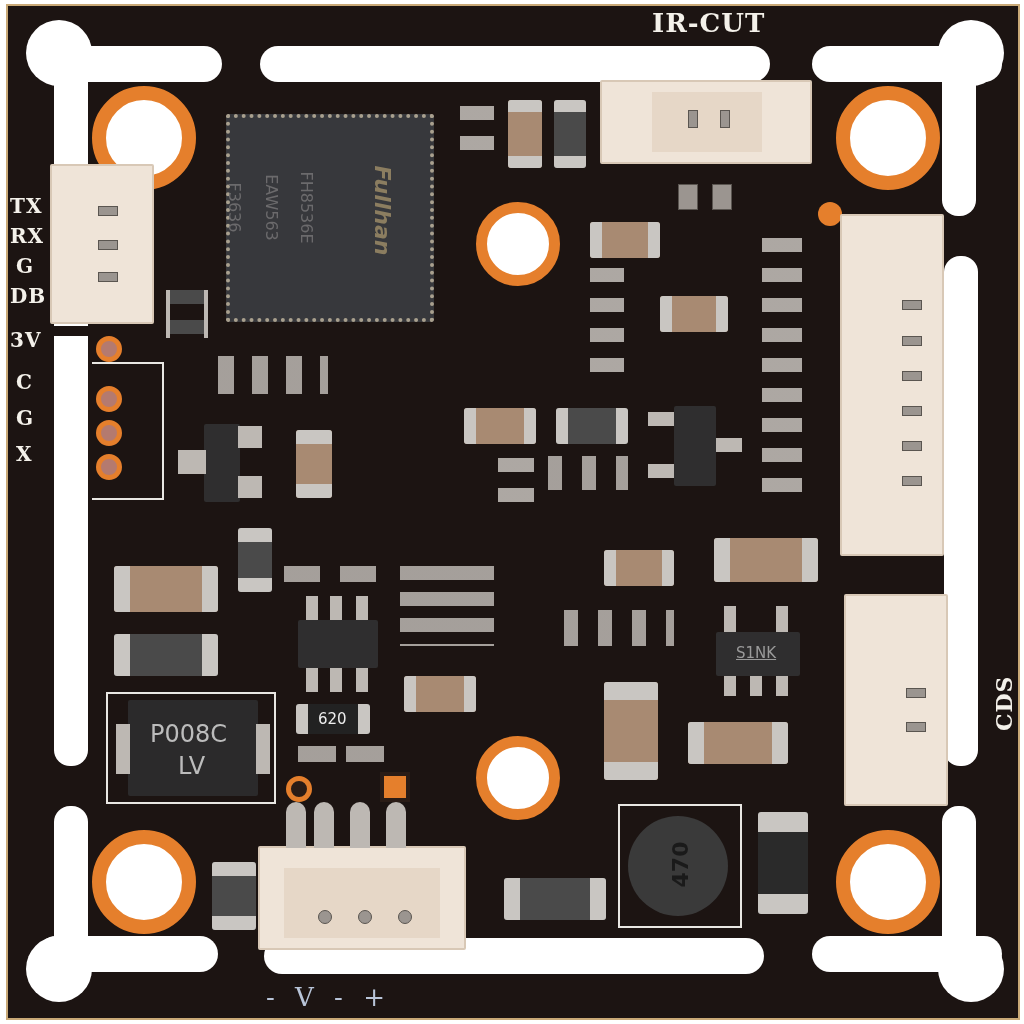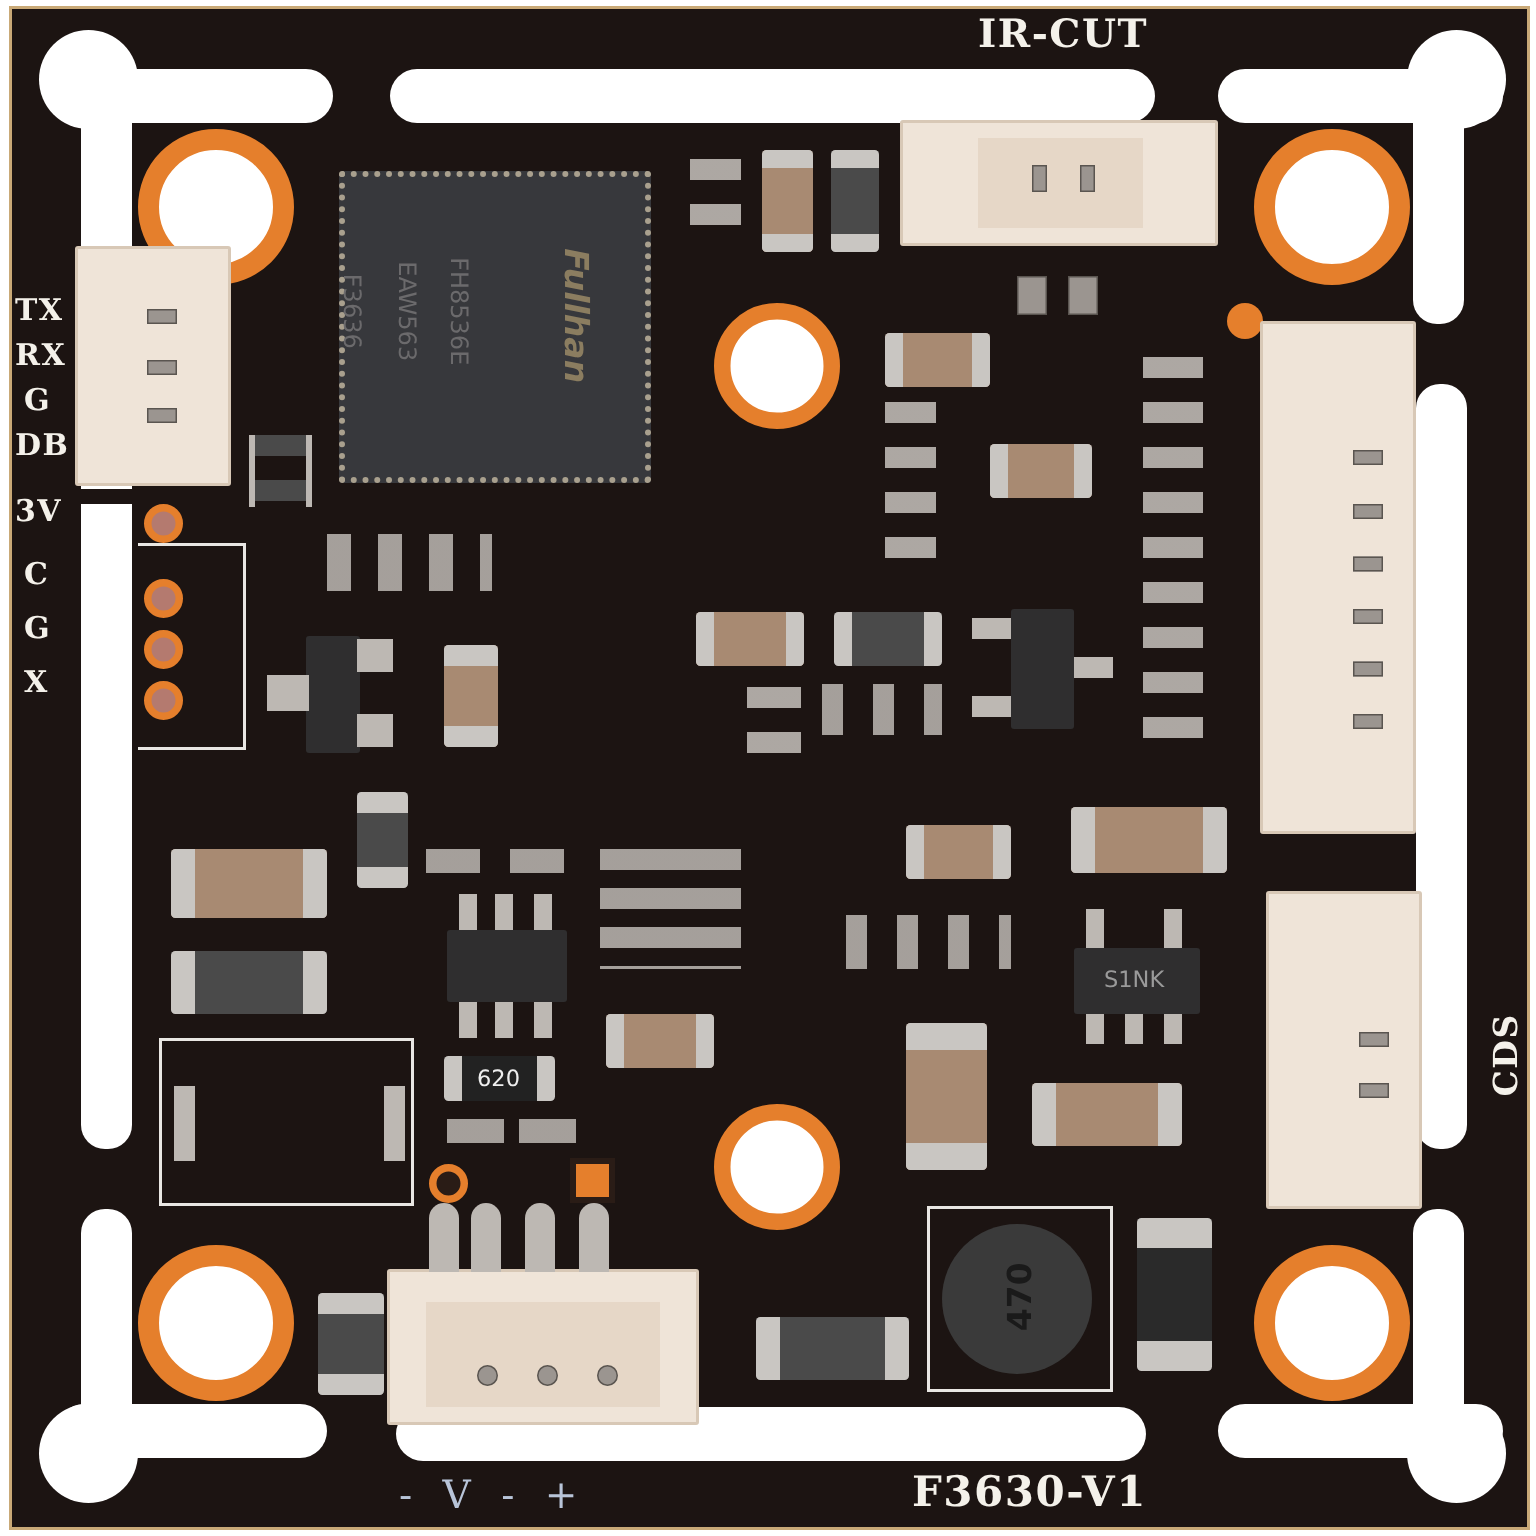--- a/index.html
+++ b/index.html
@@ -47,21 +47,20 @@
   <div class="hole" style="left:84px;top:80px;width:104px;height:104px;"></div>
   <div class="hole" style="left:828px;top:80px;width:104px;height:104px;"></div>
   <div class="hole" style="left:84px;top:824px;width:104px;height:104px;"></div>
   <div class="hole" style="left:828px;top:824px;width:104px;height:104px;"></div>
   <div class="hole" style="left:468px;top:196px;width:84px;height:84px;border-width:11px;"></div>
   <div class="hole" style="left:468px;top:730px;width:84px;height:84px;border-width:11px;"></div>
   <div class="abs" style="left:810px;top:196px;width:24px;height:24px;border-radius:50%;background:#e57f2c;"></div>
 
   <div class="silk" style="left:644px;top:2px;font-size:26px;">IR-CUT</div>
   <div class="silk" style="left:258px;top:976px;font-size:26px;color:#b8c4d8;font-weight:normal;letter-spacing:6px;">- V - +</div>
-  <div class="silk" style="left:600px;top:972px;font-size:28px;">F3630-V1</div>
   <div class="silk" style="left:930px;top:380px;font-size:28px;transform:rotate(-90deg);transform-origin:center;width:200px;letter-spacing:8px;">DRLUMG</div>
   <div class="silk" style="left:966px;top:682px;font-size:22px;transform:rotate(-90deg);width:60px;">CDS</div>
 
   <div class="abs" style="left:2px;top:188px;width:40px;">
     <div class="silk" style="position:relative;font-size:20px;height:30px;">TX</div>
     <div class="silk" style="position:relative;font-size:20px;height:30px;">RX</div>
     <div class="silk" style="position:relative;font-size:20px;height:30px;padding-left:6px;">G</div>
     <div class="silk" style="position:relative;font-size:20px;height:30px;">DB</div>
     <div class="silk" style="position:relative;font-size:20px;height:42px;margin-top:14px;">3V</div>
     <div class="silk" style="position:relative;font-size:20px;height:36px;padding-left:6px;">C</div>
@@ -112,31 +111,35 @@
   <div class="lead" style="left:342px;top:796px;width:20px;height:46px;border-radius:10px 10px 0 0;"></div>
   <div class="lead" style="left:378px;top:796px;width:20px;height:46px;border-radius:10px 10px 0 0;"></div>
 
   <div class="outline" style="left:84px;top:356px;width:72px;height:138px;border-left:none;"></div>
   <div class="hole" style="left:88px;top:330px;width:26px;height:26px;border-width:5px;background:#b47a6f;"></div>
   <div class="hole" style="left:88px;top:380px;width:26px;height:26px;border-width:5px;background:#b47a6f;"></div>
   <div class="hole" style="left:88px;top:414px;width:26px;height:26px;border-width:5px;background:#b47a6f;"></div>
   <div class="hole" style="left:88px;top:448px;width:26px;height:26px;border-width:5px;background:#b47a6f;"></div>
 
   <div class="outline" style="left:98px;top:686px;width:170px;height:112px;"></div>
+  <div class="ic" style="left:120px;top:694px;width:130px;height:96px;background:#2b2a2b;">
+    <div class="chip-text" style="left:22px;top:20px;font-size:24px;color:#bcbcbc;">P008C</div>
+    <div class="chip-text" style="left:50px;top:52px;font-size:24px;color:#bcbcbc;">LV</div>
+  </div>
   <div class="lead" style="left:108px;top:718px;width:14px;height:50px;"></div>
   <div class="lead" style="left:248px;top:718px;width:14px;height:50px;"></div>
 
   <div class="smd" style="left:288px;top:698px;width:74px;height:30px;background:#222;">
     <div class="cap" style="left:0;width:12px;"></div>
       <div class="cap" style="right:0;width:12px;"></div>
     <div class="chip-text" style="left:22px;top:6px;font-size:15px;color:#eee;">620</div>
   </div>
 
   <div class="ic" style="left:708px;top:626px;width:84px;height:44px;">
-    <div class="chip-text" style="left:20px;top:12px;font-size:15px;color:#9a9a9a;">S1NK</div>
+    <div class="chip-text" style="left:20px;top:12px;font-size:15px;color:#9a9a9a;text-decoration:underline;">S1NK</div>
   </div>
   <div class="lead" style="left:716px;top:600px;width:12px;height:26px;"></div>
   <div class="lead" style="left:768px;top:600px;width:12px;height:26px;"></div>
   <div class="lead" style="left:716px;top:670px;width:12px;height:20px;"></div>
   <div class="lead" style="left:742px;top:670px;width:12px;height:20px;"></div>
   <div class="lead" style="left:768px;top:670px;width:12px;height:20px;"></div>
 
   <div class="ic" style="left:290px;top:614px;width:80px;height:48px;"></div>
   <div class="lead" style="left:298px;top:590px;width:12px;height:24px;"></div>
   <div class="lead" style="left:322px;top:590px;width:12px;height:24px;"></div>

